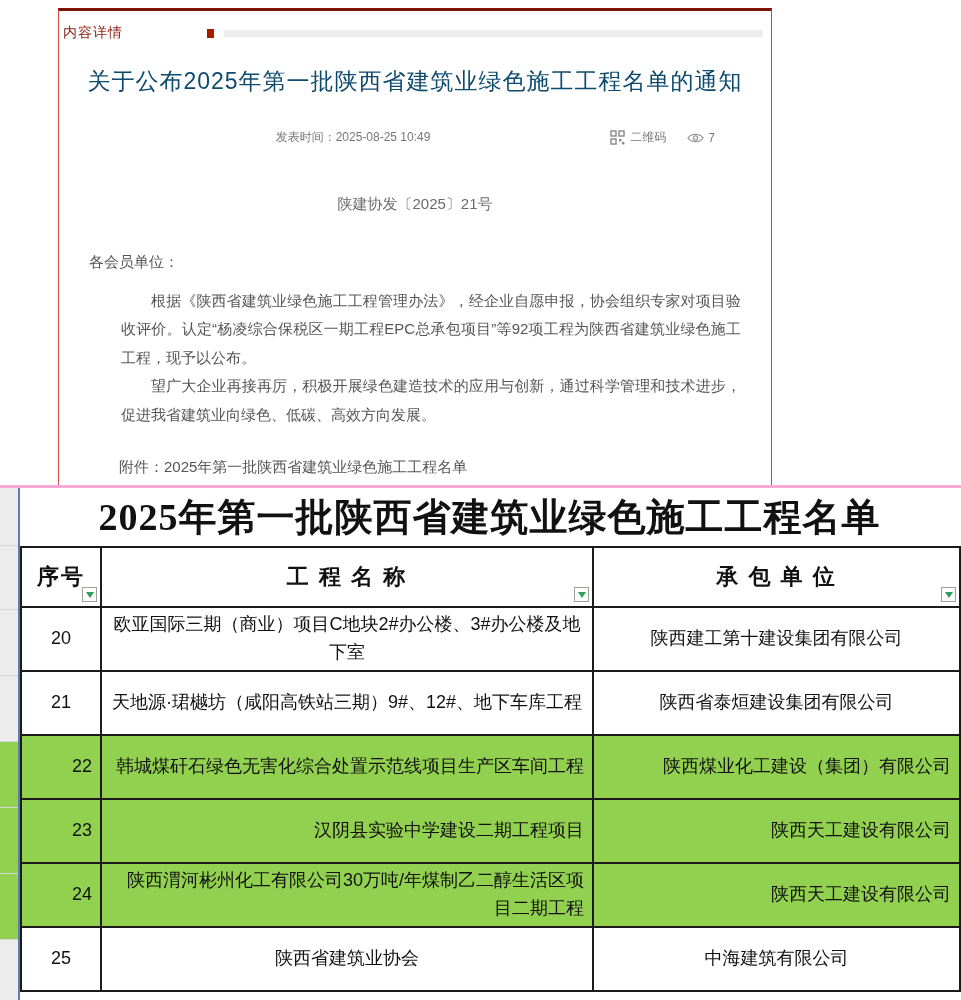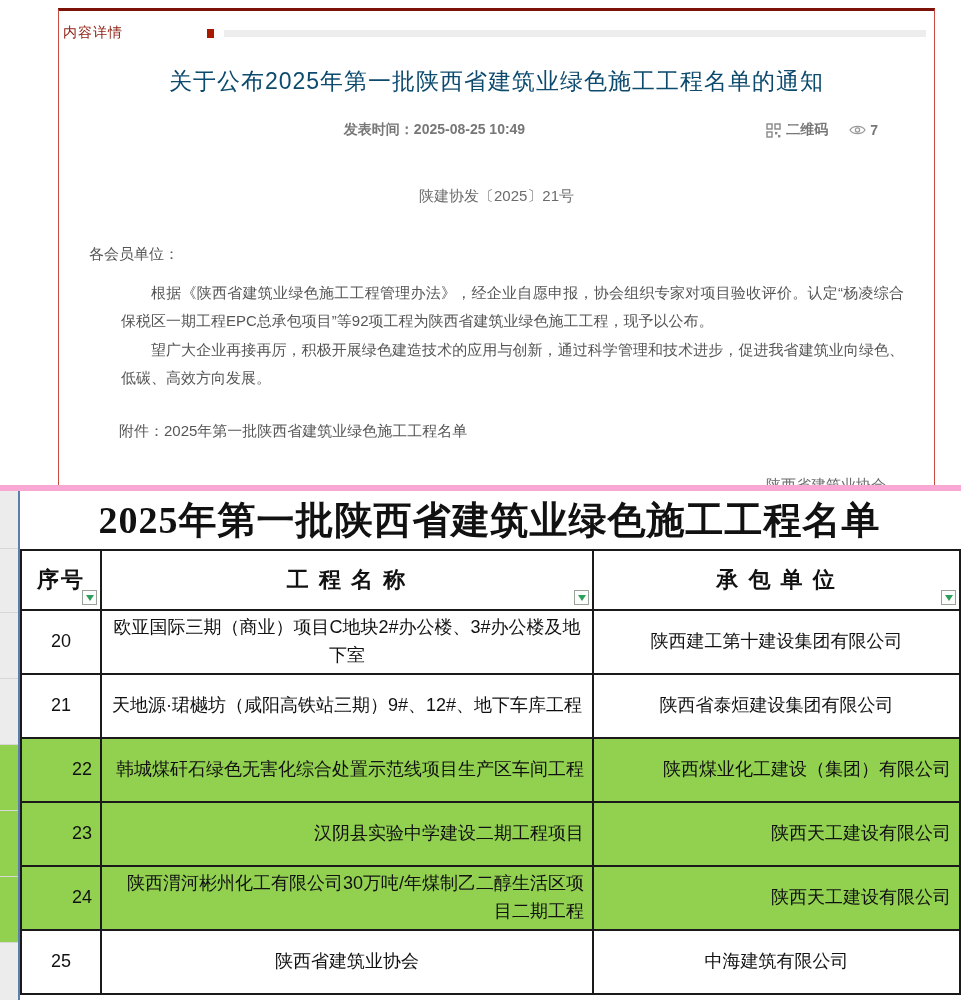--- a/index.html
+++ b/index.html
@@ -1,48 +1,48 @@
 <!DOCTYPE html>
 <html style="--hl: #92d050; --arrow: #2e9e5b;"><head>
 <meta charset="utf-8">
 <style>
   * { margin:0; padding:0; box-sizing:border-box; }
   html,body { width:961px; height:1000px; overflow:hidden; background:#fff;
     font-family:"Liberation Sans","DejaVu Sans",sans-serif; }
 
   
-  .notice-box{ position:absolute; left:58px; top:8px; width:877px; height:477px;
+  .notice-box{ position:absolute; left:58px; top:8px; width:714px; height:477px;
     background:#fff; border-left:1px solid #cc4b40; border-right:1px solid #cc4b40;
     border-top:3px solid #7c1208; overflow:hidden; }
   .section-header{ display:flex; align-items:center; padding:13px 8px 0 4px; }
   .section-label{ color:#8f2315; font-size:14px; letter-spacing:1px; }
   .section-square{ width:7px; height:9px; background:#a81a00; margin-left:84px; }
   .section-rule{ flex:1; height:7px; background:#ededed; margin-left:10px; }
 
   .article-title{ margin-top:24px; text-align:center; color:#0c4a6e;
     font-size:23px; font-weight:500; letter-spacing:1px; }
 
-  .meta-row{ position:relative; margin-top:24px; height:20px; color:#777; font-size:14px;font-weight:bold; }
+  .meta-row{ position:relative; margin-top:32px; height:20px; color:#777; font-size:12px; }
   .meta-time{ position:absolute; left:0; right:0; text-align:center;
     transform:translateX(-62px); }
   .meta-right{ position:absolute; right:56px; top:0; display:flex; align-items:center; gap:7px; color:#777;padding-left:44px; }
   .qr-group{ display:flex; align-items:center; gap:5px; cursor:pointer; }
   .eye-group{ display:flex; align-items:center; gap:4px; margin-left:14px; }
 
   .doc-number{ margin-top:46px; text-align:center; color:#6b6b6b; font-size:15px; }
 
   .article-body{ margin:34px 30px 0 30px; color:#565656; font-size:15px; line-height:1.9; }
   .salutation{ margin-bottom:10px; }
   .para{ text-indent:2em; text-align:justify;margin-left:32px; }
   .attachment{ margin-top:24px; text-indent:2em; }
   .signature{ margin:26px 18px 0 0; text-align:right; color:#6b6b6b; }
 
   
   .sheet{ position:absolute; left:0; top:485px; width:961px; height:515px;
-    background:#fff; border-top:6px solid #f9a8d4; }
+    background:#fff; border-top:3px solid #f9a8d4; }
   .strip{ position:absolute; left:0; top:0; width:18px; height:515px; display:flex; flex-direction:column; }
   .strip-seg{ background:#ececec; border-bottom:1px solid #d6d6d6; }
   .strip-seg.s-title{ height:58px; }
   .strip-seg.s-header{ height:64px; }
   .strip-seg{ height:66px; flex:0 0 auto; }
   .strip-seg.green{ background:var(--hl,#92d050); }
   .blue-line{ position:absolute; left:18px; top:0; width:2px; height:515px; background:#5b7fad; }
 
   .grid{ position:absolute; left:20px; top:0; width:939px; }
   .sheet-title{ height:58px; display:flex; align-items:center; justify-content:center;

